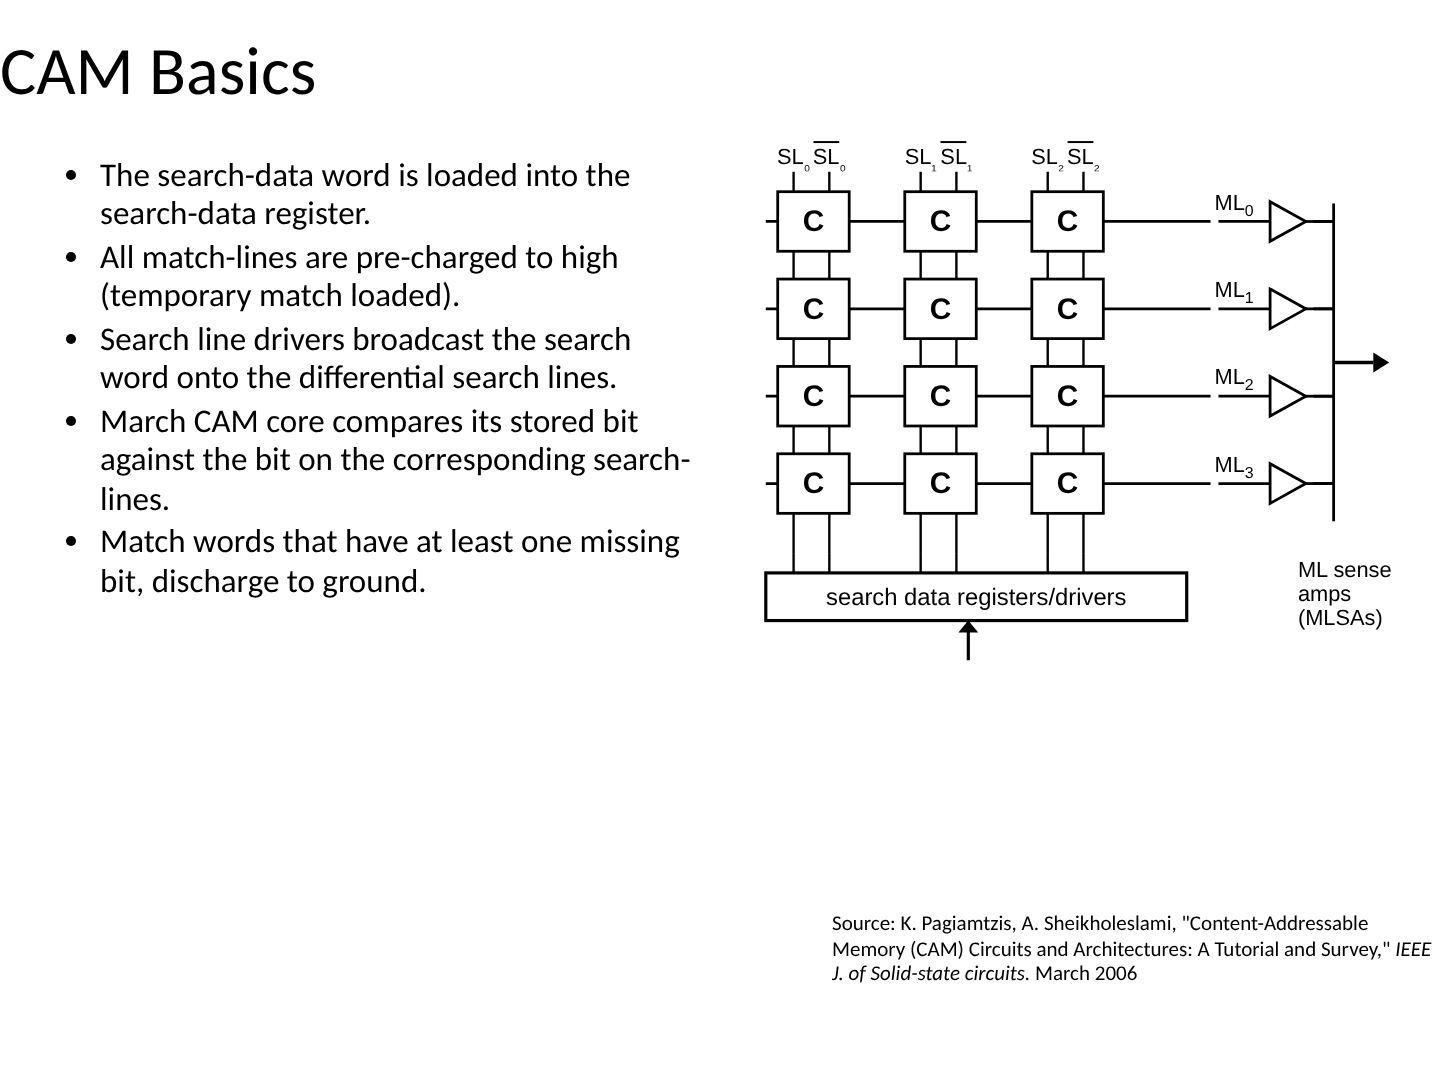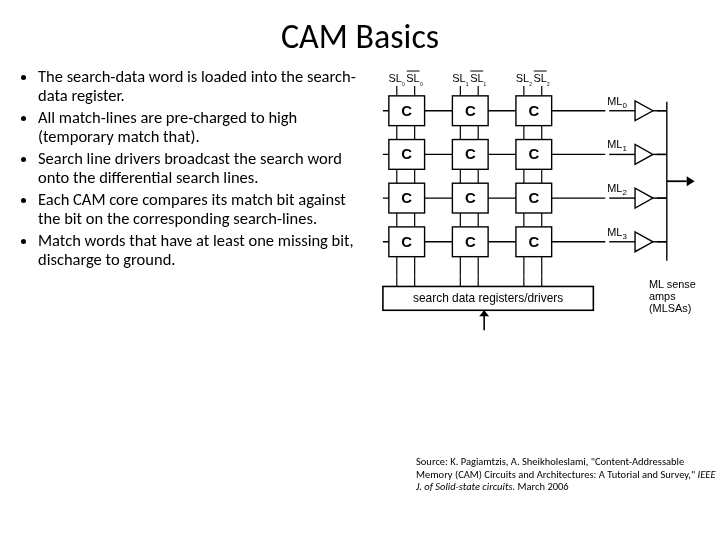--- a/index.html
+++ b/index.html
@@ -1,39 +1,39 @@
 <!DOCTYPE html>
 <html><head>
 <meta charset="utf-8">
 <style>
   html,body{margin:0;padding:0;width:720px;height:540px;background:#fff;font-family:Calibri,Arial,sans-serif;color:#000}
   .slide{width:720px;height:540px;position:relative;box-sizing:border-box}
-  .title{font-size:34px;text-align:center;padding:16px 0 10px;font-weight:400}
+  .title{font-size:34px;padding:16px 0 10px;font-weight:400}
   .body{display:flex;padding:0 18px}
   .bullets{width:350px;font-size:16.5px;line-height:1.18}
-  .bullets ul{margin:0;padding-left:20px}
+  .bullets ul{margin:12px;padding-left:20px}
   .bullets li{margin:0 0 2px}
   .diagram{width:335px;height:290px;margin-left:4px}
   .source{position:absolute;left:416px;bottom:46px;width:300px;font-size:10.5px;line-height:1.2}
   .source .ital{font-style:italic}
   svg{width:100%;height:100%}
   text{font-family:Arial,sans-serif}
 </style>
 </head>
 <body>
 
 <div class="slide">
   <div class="title">CAM Basics</div>
   <div class="body">
     <div class="bullets">
       <ul>
         <li>The search-data word is loaded into the search-data register.</li>
-        <li>All match-lines are pre-charged to high (temporary match that).</li>
+        <li>All match-lines are pre-charged to high (temporary match loaded).</li>
         <li>Search line drivers broadcast the search word onto the differential search lines.</li>
-        <li>Each CAM core compares its match bit against the bit on the corresponding search-lines.</li>
+        <li>March CAM core compares its stored bit against the bit on the corresponding search-lines.</li>
         <li>Match words that have at least one missing bit, discharge to ground.</li>
       </ul>
     </div>
     <div class="diagram">
       <svg viewBox="0 0 335 290" id="cam-svg">
           <g>
             <text x="28" y="14" font-size="11" text-anchor="middle">SL<tspan font-size="8" dy="3">₀</tspan></text>
           </g>
           <line x1="28" y1="18" x2="28" y2="210" stroke="#000" stroke-width="1.2"></line>
           <circle cx="28" cy="43" r="1.8" fill="#000"></circle>

